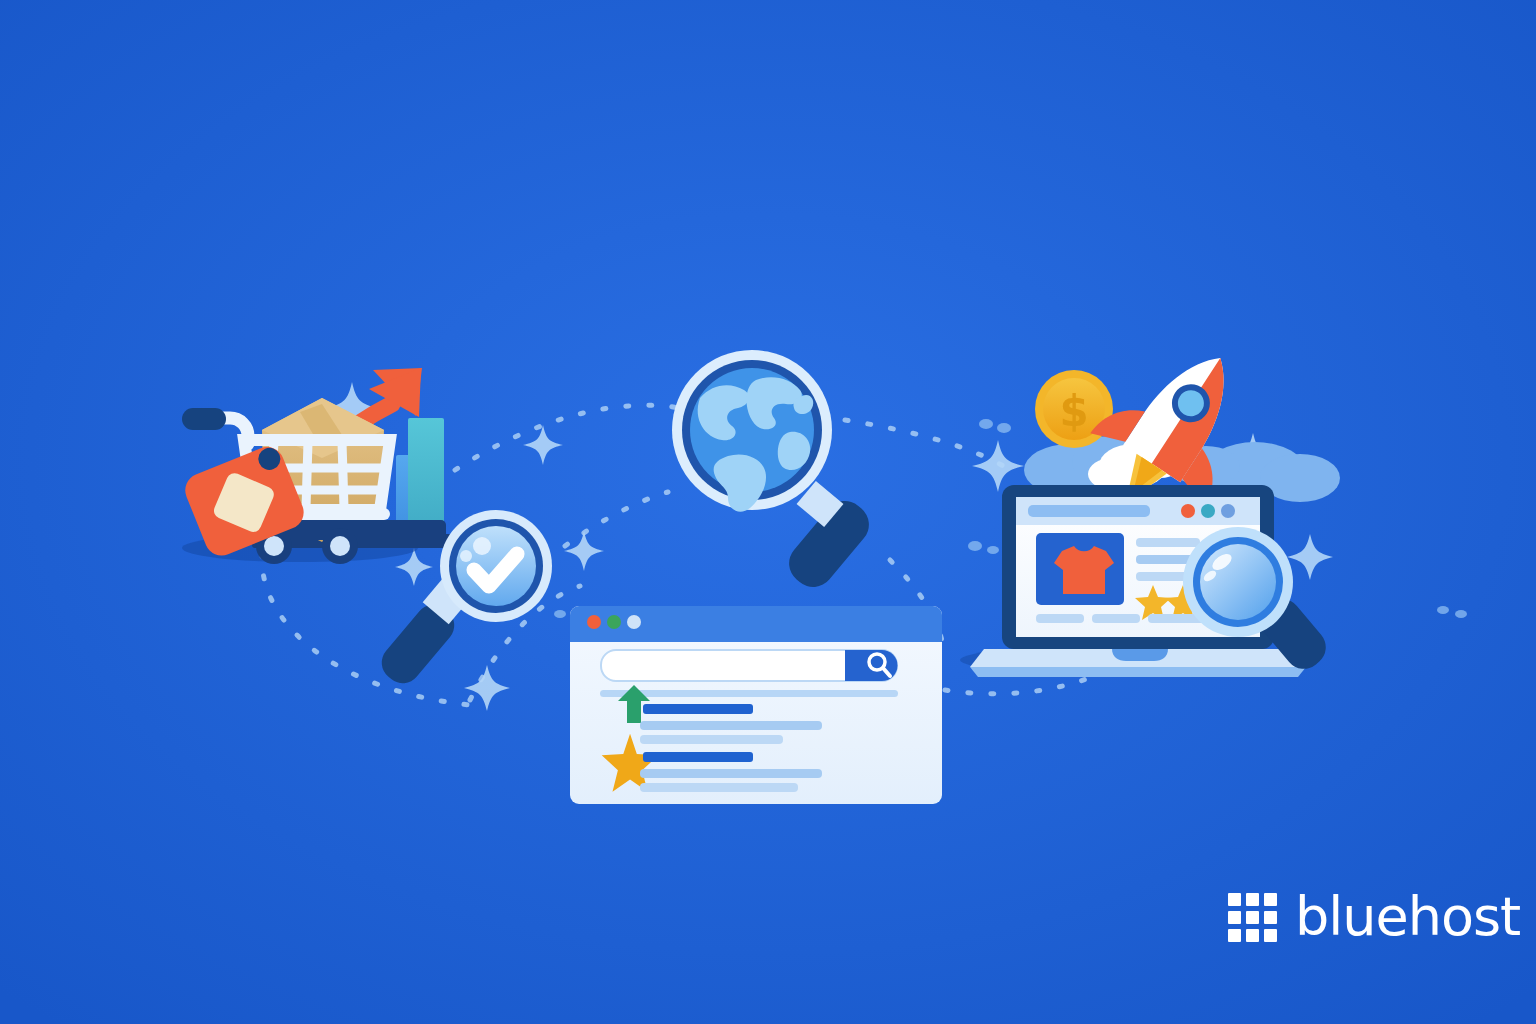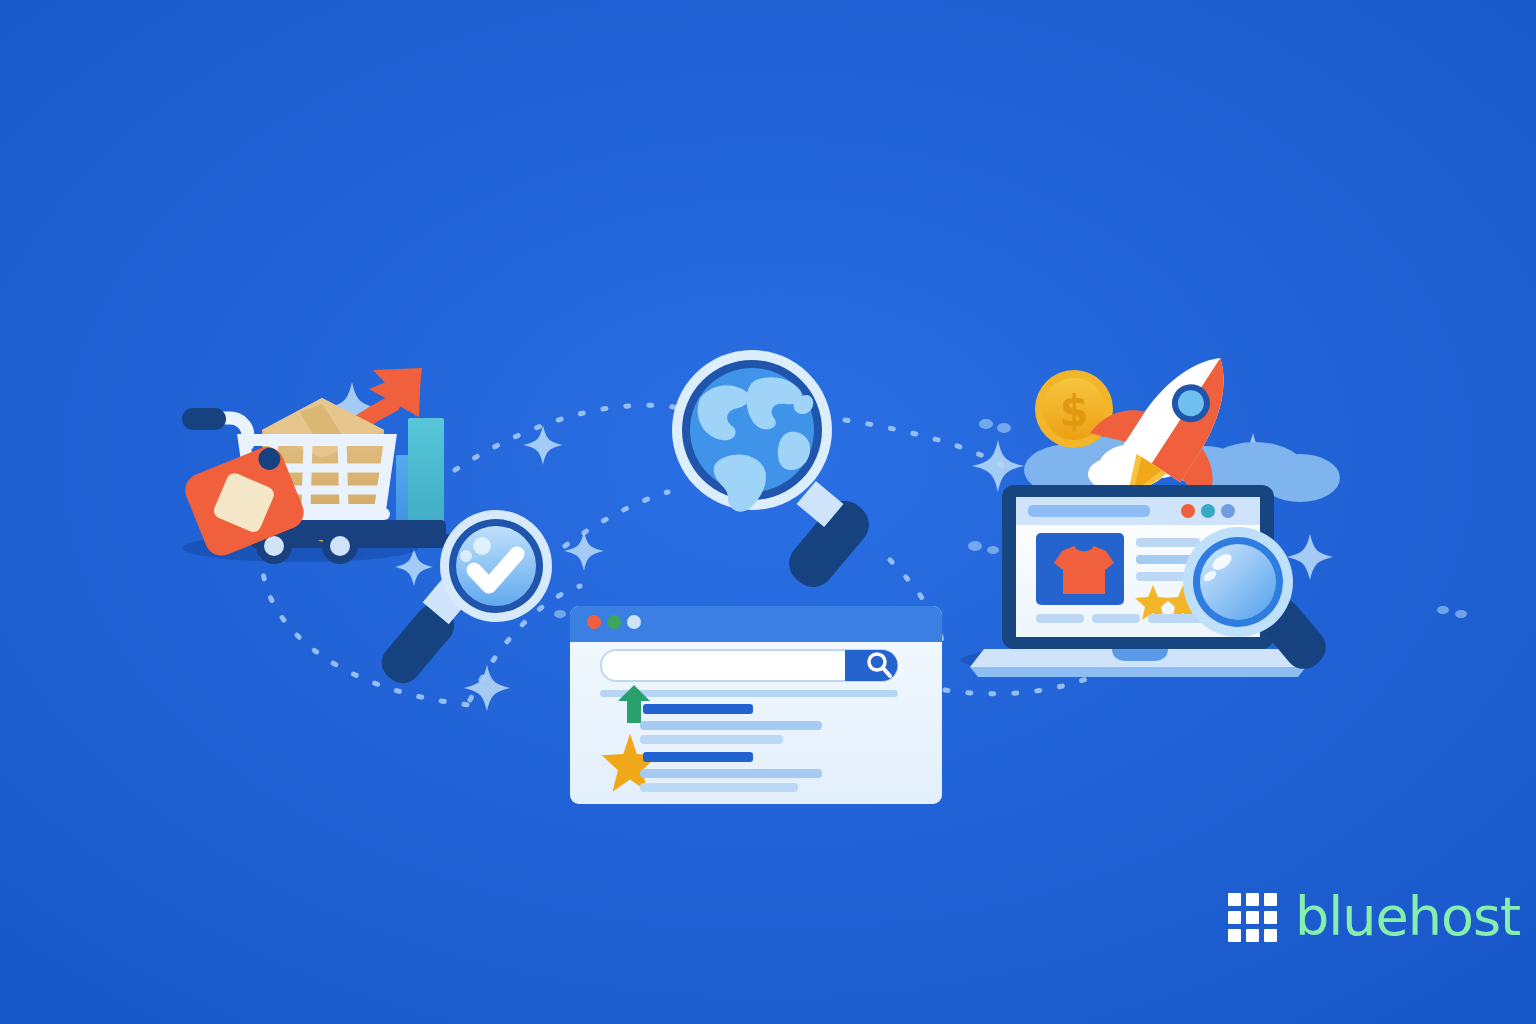--- a/index.html
+++ b/index.html
@@ -33,21 +33,21 @@
     font-family:"DejaVu Sans","Liberation Sans",sans-serif;
     font-size:25px;line-height:48px;color:#eef4ff;font-weight:400;
   }
 
   
   .logo{position:absolute;left:1228px;top:890px;display:flex;align-items:center;gap:18px;}
   .logo-grid{display:grid;grid-template-columns:repeat(3,13px);grid-template-rows:repeat(3,13px);gap:5px;}
   .logo-grid i{display:block;width:13px;height:13px;background:#fff;border-radius:1px;}
   .logo-text{
     font-family:"DejaVu Sans","Liberation Sans",sans-serif;
-    font-size:54px;color:#86efac;font-weight:400;letter-spacing:-1px;line-height:1;
+    font-size:54px;color:#ffffff;font-weight:400;letter-spacing:-1px;line-height:1;
   }
 
   .art{position:absolute;left:0;top:0;width:1536px;height:1024px;}
 </style>
 </head>
 <body>
 
 <div class="stage">
 
   <div class="header">

